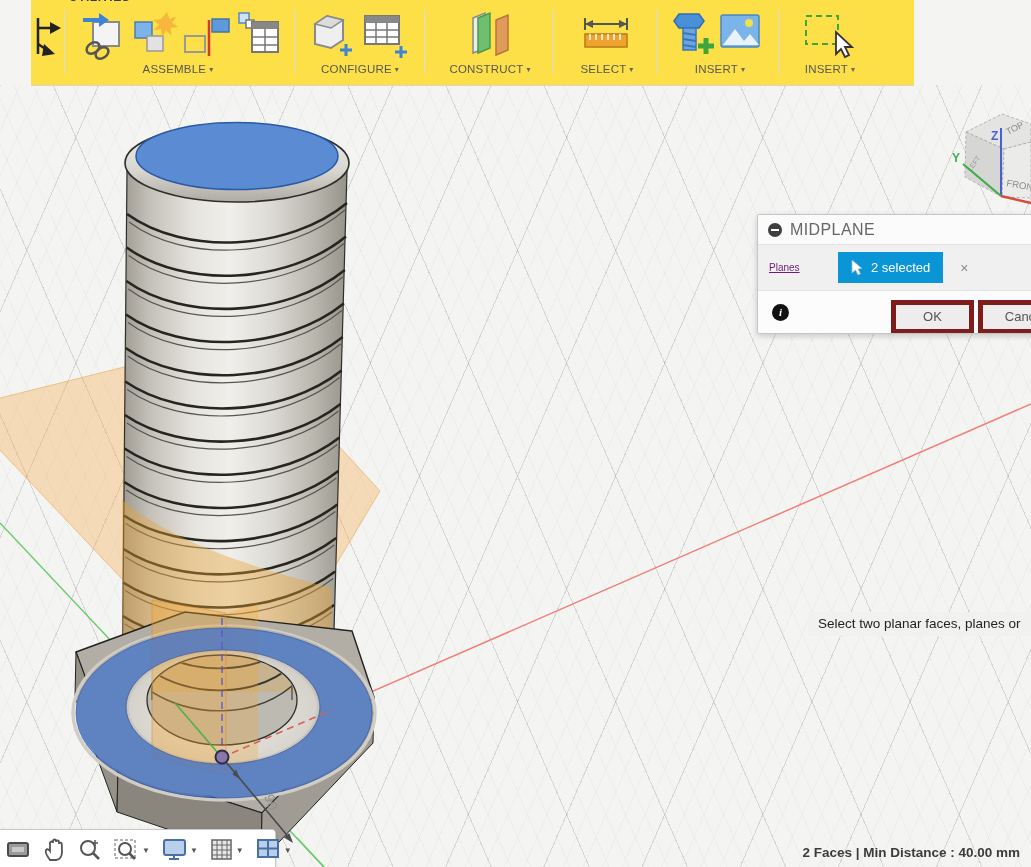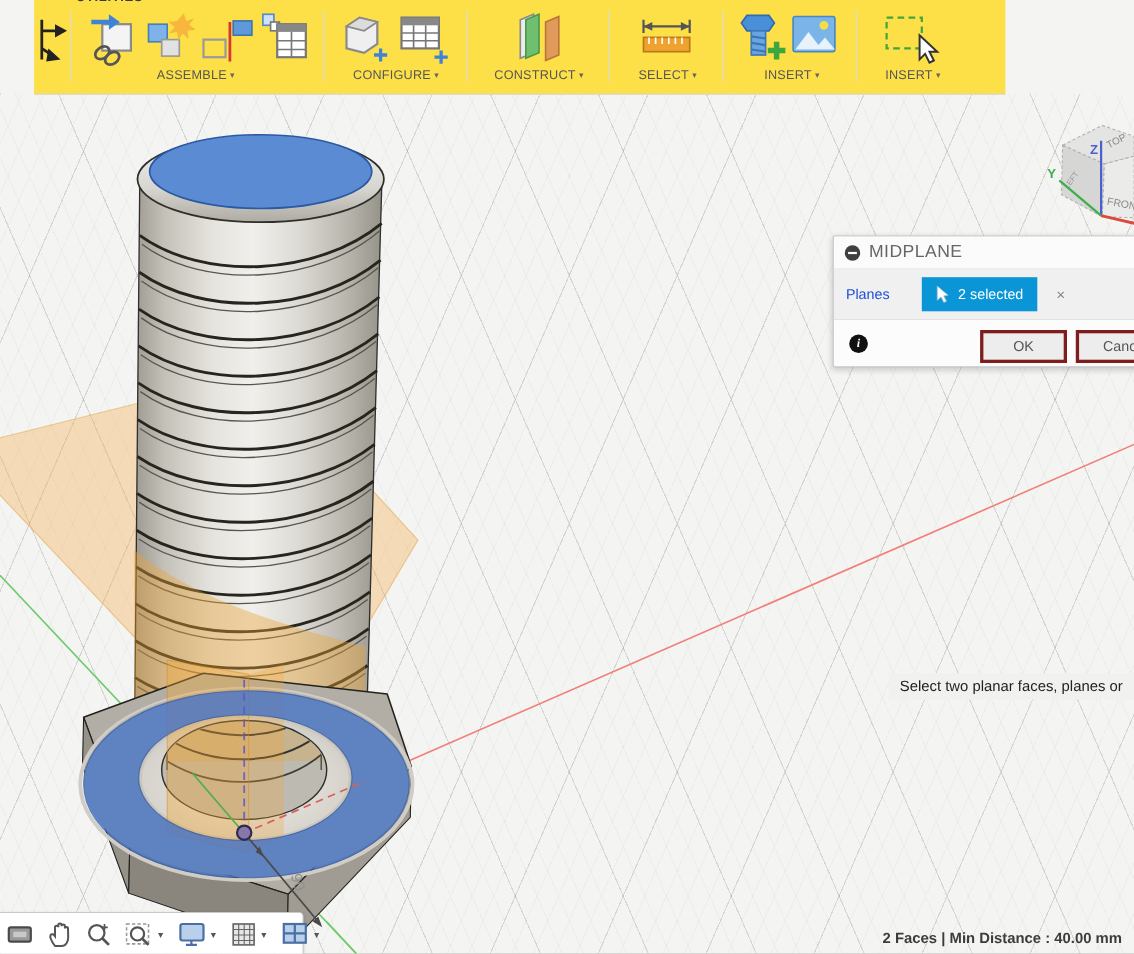--- a/index.html
+++ b/index.html
@@ -26,29 +26,29 @@
   svg.scene{position:absolute;left:0;top:0;z-index:5;}
 
   
   .dialog{position:absolute;left:757px;top:214px;width:292px;background:#fcfcfc;border:1px solid #c6c6c6;
           border-radius:2px;box-shadow:0 2px 6px rgba(0,0,0,.18);z-index:40;overflow:hidden;}
   .dlg-header{height:29px;display:flex;align-items:center;padding:0 10px;background:#fbfbfb;border-bottom:1px solid #e3e3e3;}
   .dlg-cmd-icon{width:14px;height:14px;border-radius:50%;background:#3f3f3f;position:relative;flex:0 0 auto;}
   .dlg-cmd-icon::after{content:"";position:absolute;left:3px;top:6px;width:8px;height:2px;background:#fff;}
   .dlg-title{margin-left:8px;font-size:16px;color:#666;letter-spacing:.4px;}
   .dlg-row{height:45px;background:#f0f0f0;display:flex;align-items:center;padding:0 11px;border-bottom:1px solid #e2e2e2;}
-  .dlg-row-label{font-size:13px;color:#1d4ed8;width:69px;}
+  .dlg-row-label{font-size:10px;color:#701a75;width:69px;text-decoration:underline;}
   .chip{display:flex;align-items:center;gap:7px;background:#0a96d6;color:#fff;height:31px;padding:0 13px;
         font-size:13px;cursor:pointer;justify-content:center;}
   .chip svg{display:block;}
   .chip-x{margin-left:17px;color:#8a8a8a;font-size:14px;cursor:pointer;}
   .dlg-footer{height:42px;position:relative;background:#fcfcfc;}
   .info-icon{position:absolute;left:14px;top:13px;width:17px;height:17px;border-radius:50%;background:#111;color:#fff;
              font-size:11px;font-weight:bold;text-align:center;line-height:17px;font-family:"Liberation Serif",serif;font-style:italic;}
-  .dlg-btn{position:absolute;top:9px;height:24px;background:#ededed;border:3px solid #7f1d1d;color:#555;
+  .dlg-btn{position:absolute;top:9px;height:24px;background:#ededed;border:5px solid #7f1d1d;color:#555;
            font-size:13px;text-align:center;line-height:23px;cursor:pointer;}
   .btn-ok{left:133px;width:73px;}
   .btn-cancel{left:220px;width:84px;}
 
   
   .prompt{position:absolute;left:808px;top:612px;right:0;height:24px;background:#f1f1f0;z-index:20;
           font-size:13.5px;color:#222;line-height:24px;padding-left:10px;white-space:nowrap;overflow:hidden;}
   .status{position:absolute;right:11px;bottom:7px;font-size:13.5px;font-weight:bold;color:#3c3c3c;z-index:20;white-space:nowrap;margin-top:24px;}
 
   

